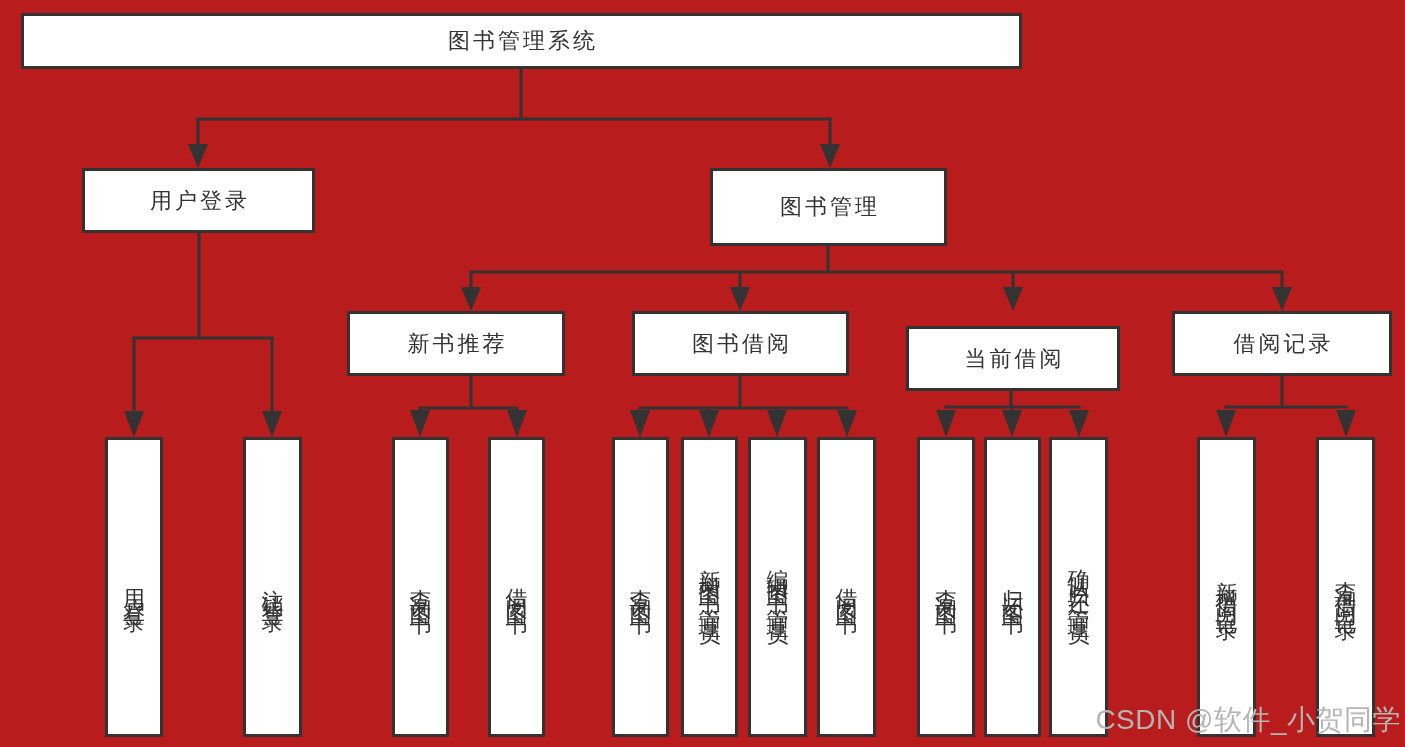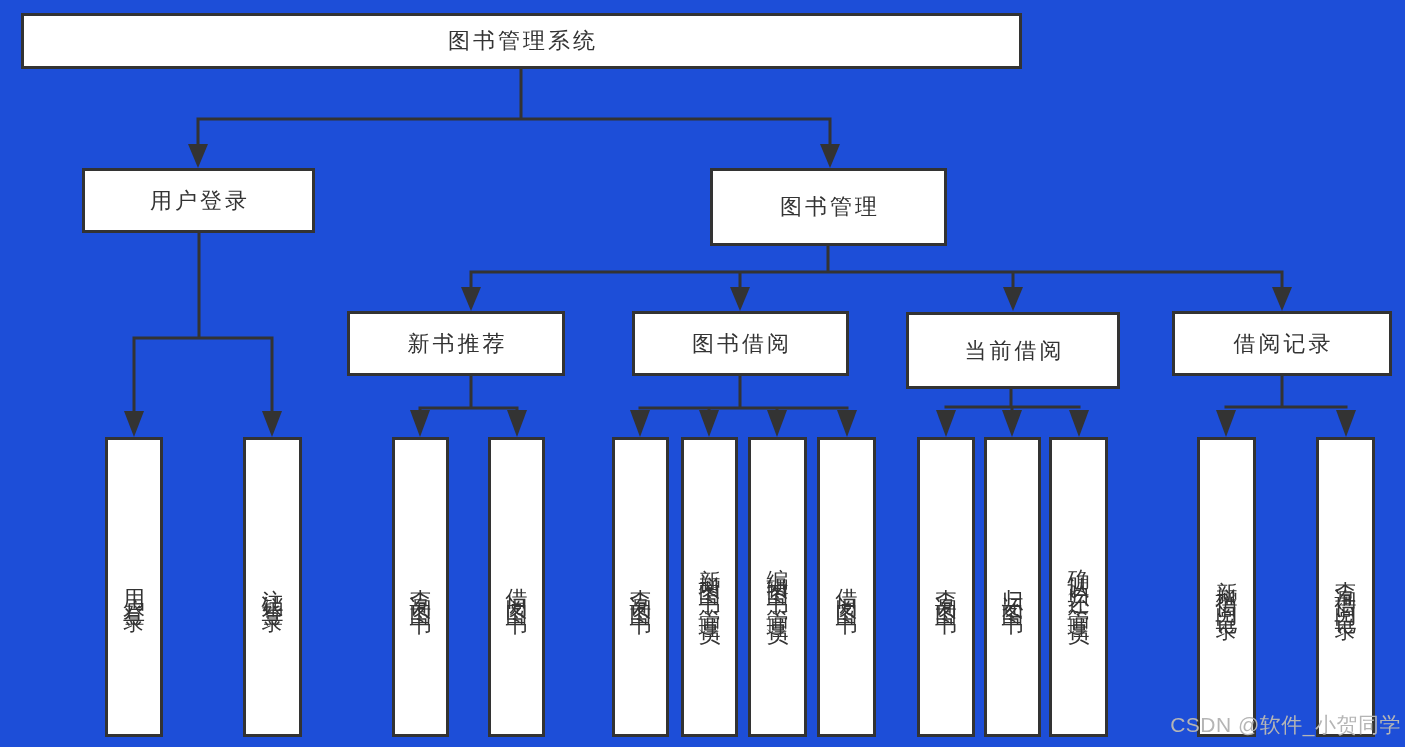--- a/index.html
+++ b/index.html
@@ -1,19 +1,19 @@
 <!DOCTYPE html>
 <html><head>
 <meta charset="utf-8">
 <style>
   html,body{margin:0;padding:0;background:#ffffff;}
   #stage{
     position:relative;
     width:1405px;height:747px;
-    background:#1d4ed8;
+    background:#b91c1c;
     font-family:"Liberation Sans",sans-serif;
     overflow:hidden;
   }
   #wires{position:absolute;left:0;top:0;z-index:1;}
   .box{
     position:absolute;
     box-sizing:border-box;
     border:3px solid #333333;
     background:#ffffff;
     display:flex;align-items:center;justify-content:center;
@@ -33,21 +33,21 @@
     text-orientation:mixed;
     font-size:22px;
     letter-spacing:8px;
     line-height:1;
     color:#333333;
     white-space:nowrap;
   }
   .watermark{
     position:absolute;
     right:4px;bottom:8px;
-    font-size:21px;
+    font-size:28px;
     color:#b5b5b5;
     letter-spacing:0.5px;
     z-index:5;
     white-space:nowrap;
   }
 </style>
 </head>
 <body>
 
 <div id="stage">
@@ -109,21 +109,21 @@
   <div class="box" style="left:710px;top:168px;width:237px;height:78px">
     <span class="hlabel">图书管理</span>
   </div>
 
   <div class="box" style="left:347px;top:311px;width:218px;height:65px">
     <span class="hlabel">新书推荐</span>
   </div>
   <div class="box" style="left:632px;top:311px;width:217px;height:65px">
     <span class="hlabel">图书借阅</span>
   </div>
-  <div class="box" style="left:906px;top:312px;width:214px;height:77px">
+  <div class="box" style="left:906px;top:326px;width:214px;height:65px">
     <span class="hlabel">当前借阅</span>
   </div>
   <div class="box" style="left:1172px;top:311px;width:220px;height:65px">
     <span class="hlabel">借阅记录</span>
   </div>
 
   <div class="box leaf" style="left:105px;width:58px">
     <span class="vlabel">用户登录</span>
   </div>
   <div class="box leaf" style="left:243px;width:59px">

